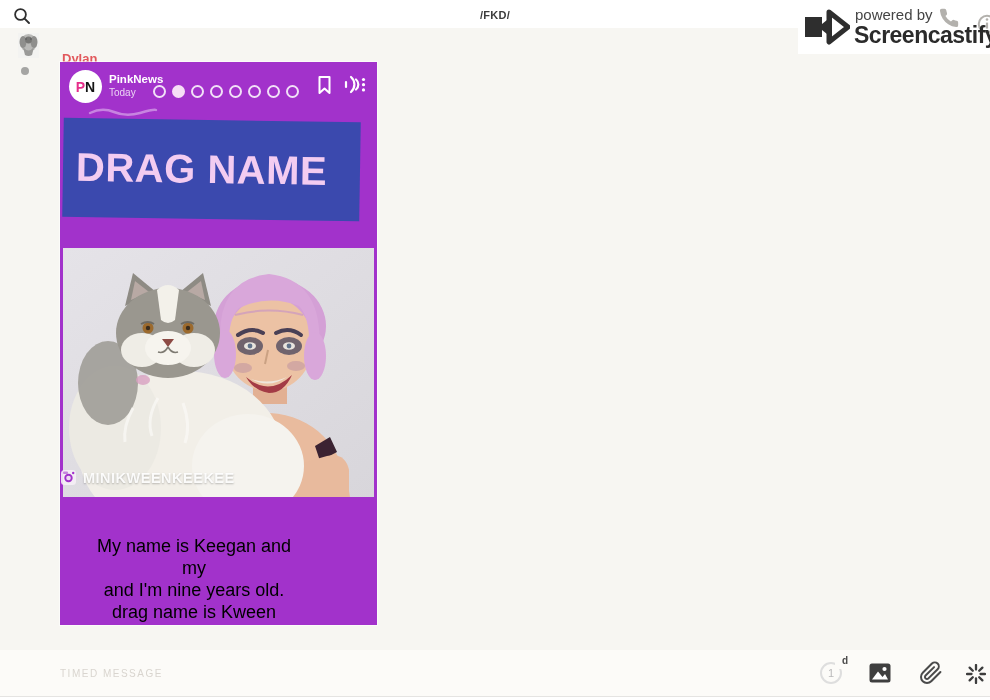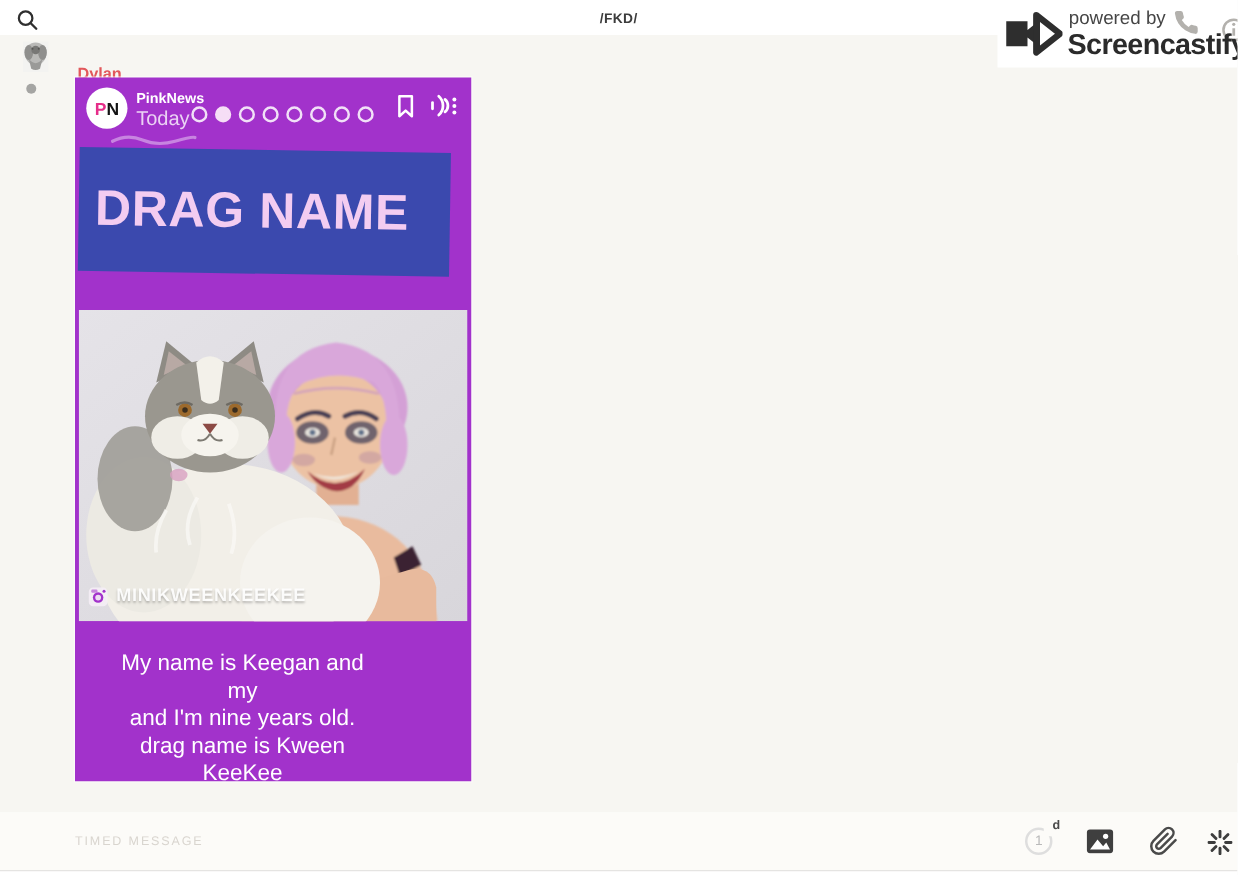--- a/index.html
+++ b/index.html
@@ -20,37 +20,37 @@
   .msg-dot { left:21px; top:67px; width:8px; height:8px; border-radius:50%; background:#a5a5a3; }
 
   
   .story { left:60px; top:62px; width:317px; height:563px; background:#a232cb;
     overflow:hidden; cursor:pointer; box-shadow:0 0 0 1px rgba(255,255,255,.55); }
   .story-logo { left:9px; top:8px; width:33px; height:33px; border-radius:50%;
     background:#ffffff; display:flex; align-items:center; justify-content:center;
     font-size:14px; font-weight:800; }
   .logo-p { color:#e62e8a; } .logo-n { color:#141414; }
   .pub-name { left:49px; top:11px; font-size:11.5px; font-weight:700; color:#ffffff;text-align:center; }
-  .pub-date { left:49px; top:25px; font-size:16px; color:rgba(255,255,255,.78); }
+  .pub-date { left:49px; top:25px; font-size:10px; color:rgba(255,255,255,.78); }
   .dots { left:93px; top:23px; display:flex; gap:6px; }
   .dot { width:13px; height:13px; border-radius:50%; border:2px solid rgba(255,255,255,.85); }
   .dot.active { background:#f6def6; border-color:#f6def6; }
   .bookmark-btn { left:257px; top:13px; width:15px; height:20px; }
   .sound-btn { left:283px; top:11px; width:24px; height:24px; }
 
   .headline-box { left:3px; top:58px; width:297px; height:99px; background:#3b49ae;
     transform:rotate(.9deg); display:flex; align-items:center; padding-left:13px; }
   .headline { font-size:40px; font-weight:800; color:#f3ccf1; letter-spacing:.5px; }
 
   .photo { left:3px; top:186px; width:311px; height:249px; }
-  .credit { left:10px; top:407px; display:flex; gap:6px;
+  .credit { left:0; top:407px; display:flex; align-items:center; gap:6px;
     color:rgba(255,255,255,.92); font-size:14.5px; font-weight:700; letter-spacing:.5px;
     text-shadow:0 1px 2px rgba(0,0,0,.25); }
-  .caption { left:0; top:435px; width:268px; text-align:center; padding:22px 24px 0;
-    font-size:18px; line-height:22px; color:#ffffff; }
+  .caption { left:0; top:435px; width:268px; text-align:center; padding:38px 24px 0;
+    font-size:18px; line-height:22px; color:#000000; }
   .squiggles { left:0; top:0; width:317px; height:180px; pointer-events:none; }
 
   
   .wm-box { left:798px; top:0; width:192px; height:54px; background:#ffffff; z-index:6; }
   .wm-logo { left:802px; top:6px; width:48px; height:42px; z-index:7; }
   .wm-powered { left:855px; top:6px; font-size:15px; color:#454545; z-index:7;text-align:right; }
   .wm-brand { left:854px; top:22px; font-size:23px; font-weight:800; color:#2b2b2b;
     letter-spacing:-.5px; white-space:nowrap; z-index:7; }
   .phone-btn { left:938px; top:7px; width:22px; height:22px; z-index:6; }
   .info-btn { left:976px; top:13px; width:22px; height:22px; z-index:6; }

